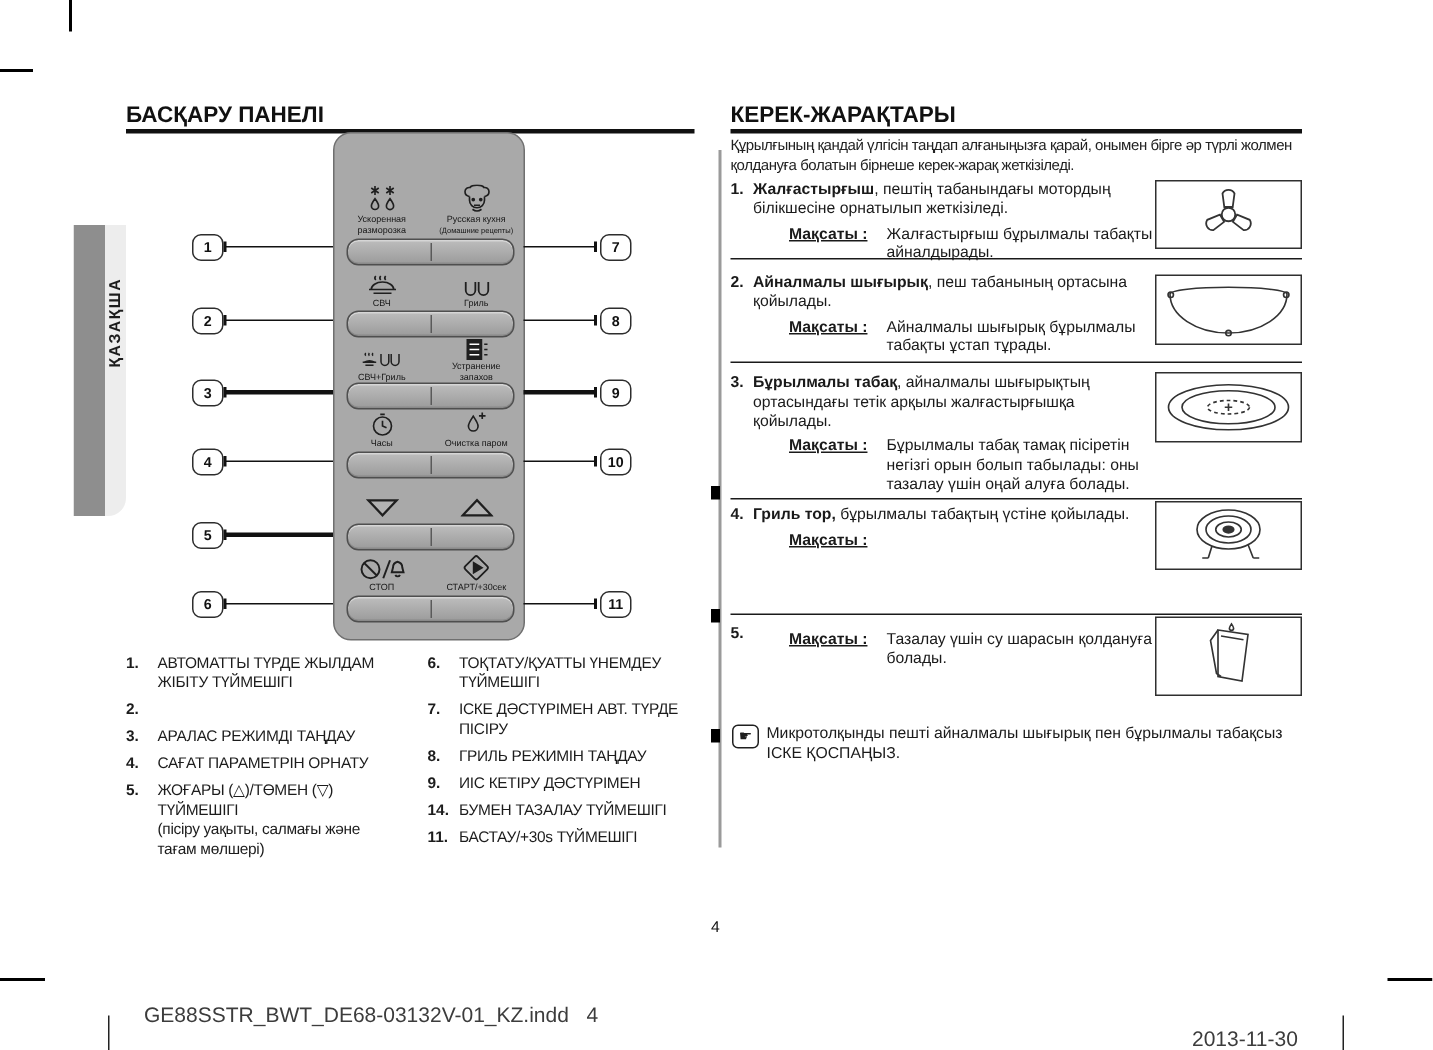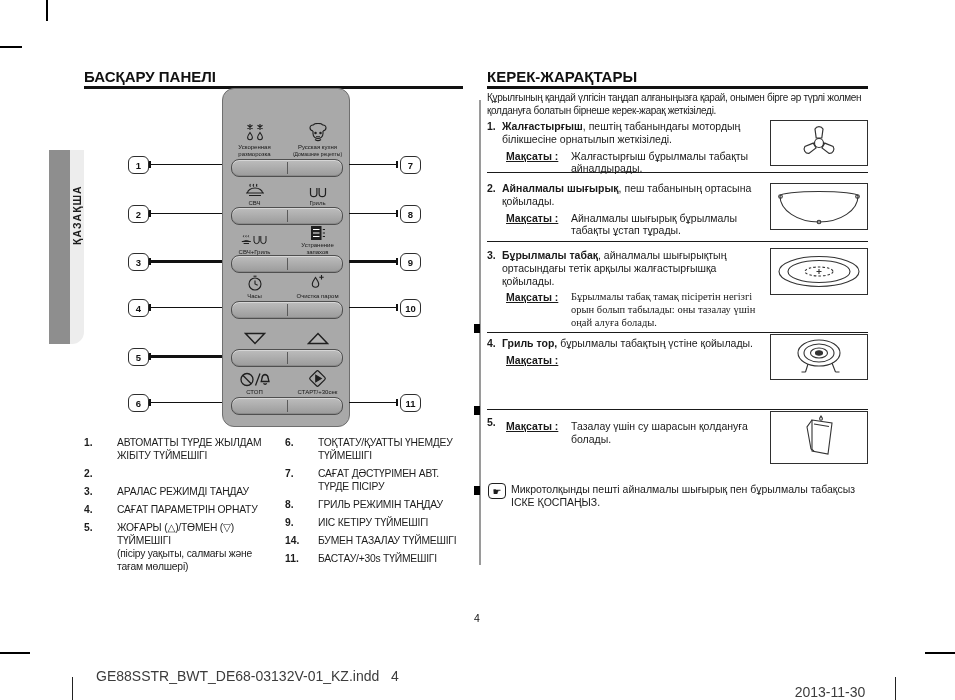--- a/index.html
+++ b/index.html
@@ -39,38 +39,38 @@
   .callout{position:absolute;width:19px;height:16px;border:1.3px solid #2d2d2d;border-radius:6px;
            background:#fff;display:flex;align-items:center;justify-content:center;
            font-size:9.5px;font-weight:bold;color:#111;}
   .cline{position:absolute;background:#111;}
   .ctick{position:absolute;width:2px;height:7px;background:#111;}
 
   
   .legend-col{position:absolute;width:178px;}
   .legend-item{display:flex;margin-bottom:5px;font-size:10.3px;line-height:13px;color:#1c1c1c;}
   .legend-num{width:21px;flex:none;font-weight:bold;}
-  .legend-text{width:150px;letter-spacing:-0.2px;margin-left:12px;}
+  .legend-text{width:150px;letter-spacing:-0.2px;}
   .legend-sub{letter-spacing:-0.2px;}
 
   
   .divider{position:absolute;left:479px;top:100px;width:1.5px;height:465px;background:#9a9a9a;}
 
   
   .intro{position:absolute;left:487px;top:92px;width:380px;font-size:10px;line-height:12.5px;
          letter-spacing:-0.3px;color:#222;}
   .acc-item{position:absolute;left:487px;width:381px;font-size:10.5px;line-height:12.8px;}
   .acc-num{position:absolute;left:0;top:0;font-weight:bold;}
   .acc-body{margin-left:15px;}
   .acc-head{width:262px;}
   .b{font-weight:bold;}
-  .acc-purpose{display:flex;margin-left:4px;margin-top:4px;gap:9px;}
+  .acc-purpose{display:flex;margin-left:24px;margin-top:4px;gap:9px;}
   .acc-purpose-label{flex:none;width:56px;font-weight:bold;text-decoration:underline;}
   .acc-purpose-text{width:198px;}
-  .acc-purpose-text.wide{width:300px;font-family:Liberation Serif, serif;}
+  .acc-purpose-text.wide{width:300px;}
   .spacer{float:right;width:106px;height:13px;}
   .acc-sep{position:absolute;left:487px;width:381px;height:1.3px;background:#1a1a1a;}
   .acc-box{position:absolute;left:770px;width:96px;border:1px solid #2f2f2f;background:#fff;
            display:flex;align-items:center;justify-content:center;}
 
   
   .note-icon{position:absolute;left:488px;top:483px;width:16px;height:14px;border:1.4px solid #1f1f1f;
              border-radius:4px;display:flex;align-items:center;justify-content:center;
              font-size:10px;color:#1f1f1f;background:#fff;}
   .note-text{position:absolute;left:511px;top:483px;width:345px;font-size:10.5px;line-height:13px;}
@@ -322,29 +322,29 @@
       <span class="legend-sub">(пісіру уақыты, салмағы және тағам мөлшері)</span></span>
     </div>
 </div>
 <div class="legend-col" style="left:285px;top:436px;">
   <div class="legend-item">
     <span class="legend-num">6.</span>
     <span class="legend-text">ТОҚТАТУ/ҚУАТТЫ ҮНЕМДЕУ ТҮЙМЕШІГІ</span>
     </div>
   <div class="legend-item">
     <span class="legend-num">7.</span>
-    <span class="legend-text">САҒАТ ДӘСТҮРІМЕН АВТ. ТҮРДЕ ПІСІРУ</span>
+    <span class="legend-text">ІСКЕ ДӘСТҮРІМЕН АВТ. ТҮРДЕ ПІСІРУ</span>
     </div>
   <div class="legend-item">
     <span class="legend-num">8.</span>
     <span class="legend-text">ГРИЛЬ РЕЖИМІН ТАҢДАУ</span>
     </div>
   <div class="legend-item">
     <span class="legend-num">9.</span>
-    <span class="legend-text">ИІС КЕТІРУ ТҮЙМЕШІГІ</span>
+    <span class="legend-text">ИІС КЕТІРУ ДӘСТҮРІМЕН</span>
     </div>
   <div class="legend-item">
     <span class="legend-num">14.</span>
     <span class="legend-text">БУМЕН ТАЗАЛАУ ТҮЙМЕШІГІ</span>
     </div>
   <div class="legend-item">
     <span class="legend-num">11.</span>
     <span class="legend-text">БАСТАУ/+30s ТҮЙМЕШІГІ</span>
     </div>
 </div>

